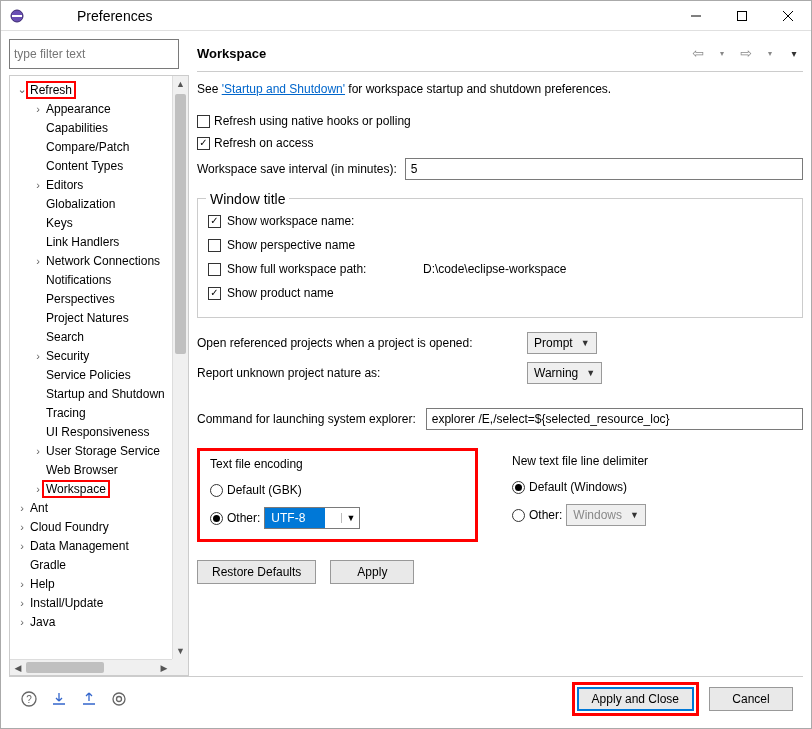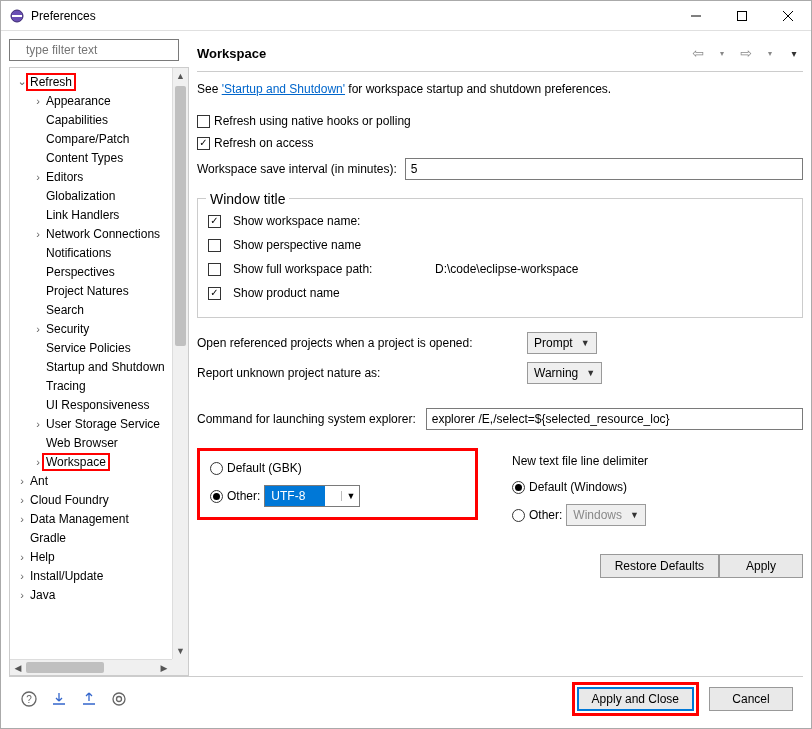--- a/index.html
+++ b/index.html
@@ -1,26 +1,26 @@
 <!DOCTYPE html>
 <html><head>
 <meta charset="utf-8">
 <style>
   * { box-sizing: border-box; }
   html, body { margin: 0; padding: 0; font-family: "Segoe UI", Tahoma, sans-serif; font-size: 12px; color: #000; background: #fff; }
   .window { width: 812px; height: 729px; border: 1px solid #aaa; display: flex; flex-direction: column; position: relative; }
   .titlebar { height: 30px; display: flex; align-items: center; padding: 0 0 0 8px; border-bottom: 1px solid #e0e0e0; }
   .titlebar .icon { width: 16px; height: 16px; display: inline-flex; align-items: center; justify-content: center; margin-right: 6px; }
-  .titlebar .title { flex: 1; font-size: 12px; }
+  .titlebar .title { flex: 1; font-size: 14px; margin-left: 46px; }
   .titlebar .win-btns { display: flex; }
   .win-btn { width: 46px; height: 30px; display: flex; align-items: center; justify-content: center; }
   .body { flex: 1; display: flex; flex-direction: column; padding: 8px; overflow: hidden; }
   .main-split { flex: 1; display: flex; gap: 8px; overflow: hidden; }
   .left-pane { width: 180px; display: flex; flex-direction: column; }
-  .filter-input { width: 170px; height: 22px; border: 1px solid #7a7a7a; padding: 2px 16px; font-family: inherit; font-size: 12px; color: #3b82f6; }
+  .filter-input { width: 170px; height: 30px; border: 1px solid #7a7a7a; padding: 2px 4px; font-family: inherit; font-size: 12px; color: #3b82f6; }
   .tree-container { flex: 1; border: 1px solid #ccc; margin-top: 6px; position: relative; overflow: hidden; }
   .tree-scroll { position: absolute; inset: 0 16px 16px 0; overflow: hidden; }
   .vscrollbar { position: absolute; right: 0; top: 0; bottom: 16px; width: 16px; background: #f0f0f0; border-left: 1px solid #ddd; }
   .vscrollbar .up, .vscrollbar .down { height: 16px; display: flex; align-items: center; justify-content: center; color: #555; font-size: 9px;}
   .vscrollbar .thumb { position: absolute; top: 18px; left: 2px; right: 2px; height: 260px; background: #c0c0c0; border-radius: 2px;}
   .hscrollbar { position: absolute; left: 0; right: 16px; bottom: 0; height: 16px; background: #f0f0f0; border-top: 1px solid #ddd; display: flex; align-items: center;}
   .hscrollbar .lft, .hscrollbar .rgt { width: 16px; display: flex; align-items: center; justify-content: center; color: #555; font-size: 9px;}
   .hscrollbar .track { flex: 1; position: relative; height: 100%;}
   .hscrollbar .thumb { position: absolute; left: 0; top: 2px; bottom: 2px; width: 60%; background: #c0c0c0; border-radius: 2px;}
   .corner { position: absolute; right: 0; bottom: 0; width: 16px; height: 16px; background: #f0f0f0;}
@@ -41,38 +41,38 @@
   .content { flex: 1; overflow: hidden; position: relative; }
   .see-line { margin-bottom: 14px; }
   .see-line a { color: #0066cc; text-decoration: underline; }
   .cb-row { display: flex; align-items: center; height: 22px; gap: 4px;}
   .cb { width: 13px; height: 13px; border: 1px solid #333; display: inline-flex; align-items: center; justify-content: center; font-size: 10px; line-height: 1;}
   .cb.checked::after { content: "✓"; color: #000;}
   .field-row { display: flex; align-items: center; gap: 8px; margin-top: 4px;}
   .txtfield { height: 22px; border: 1px solid #7a7a7a; padding: 2px 5px; font-family: inherit; font-size: 12px; background: #fff;}
   .group { border: 1px solid #ccc; padding: 10px 10px 12px 10px; margin-top: 18px; position: relative; }
   .group-title { position: absolute; top: -8px; left: 8px; background: #fff; padding: 0 4px; font-size: 14px; }
-  .g-row { display: flex; align-items: center; height: 24px; gap: 12px;}
+  .g-row { display: flex; align-items: center; height: 24px; gap: 6px;}
   .g-row .lab { width: 190px; }
   .g-row .val { color: #000000; }
   .selectbox { border: 1px solid #9a9a9a; background: #efefef; height: 22px; display: inline-flex; align-items: center; padding: 0 6px; gap: 8px; }
   .selectbox .arrow { color: #333; font-size: 9px;}
   .combo { border: 1px solid #7a7a7a; height: 22px; display: inline-flex; align-items: center; gap: 16px;}
   .combo .ctext { padding: 0 6px; background: #0078d7; color: #fff; height: 100%; display: flex; align-items: center; min-width: 60px;}
   .combo .carrow { width: 18px; display: flex; align-items: center; justify-content: center; font-size: 9px; border-left: 1px solid #bbb;}
   .radio { width: 13px; height: 13px; border: 1px solid #333; border-radius: 50%; display: inline-flex; align-items: center; justify-content: center;}
   .radio.checked::after { content: ""; width: 7px; height: 7px; background: #000; border-radius: 50%;}
   .row { display: flex; align-items: center; gap: 10px; margin-top: 14px;}
   .row .lab2 { width: 320px;}
   .btn { border: 1px solid #999; background: #e9e9e9; height: 24px; padding: 0 14px; display: inline-flex; align-items: center; justify-content: center; cursor: default;}
   .btn.primary { border: 1px solid #0078d7; outline: 1px solid #0078d7; outline-offset: -2px;}
   .hl-box-red { border: 3px solid #ff0000; padding: 6px 10px 10px 10px; position: relative;}
   .encoding-row { display: flex; gap: 24px; margin-top: 18px;}
   .enc-group { flex: 1; }
-  .footer-row { display: flex; justify-content: flex-end; gap: 0; margin-top: 18px;}
+  .footer-row { display: flex; gap: 14px; margin-top: 18px;}
   .bottom-bar { height: 44px; border-top: 1px solid #ccc; display: flex; align-items: center; padding: 0 10px; gap: 10px;}
   .bottom-bar .spacer { flex: 1;}
   .bottom-icons { display: flex; gap: 10px; color: #555;}
   .bottom-icons .bi { width: 20px; height: 20px; display: flex; align-items: center; justify-content: center;}
   .wide-input { flex: 1;}
   .disabled { color: #888;}
   svg { display: block; }
 </style>
 </head>
 <body>
@@ -138,20 +138,24 @@
               <div class="tree-item ind1">
                   <span class="exp">›</span>
                   <span class="tree-label">Editors</span>
                 </div>
               <div class="tree-item ind1">
                   <span class="exp blank">·</span>
                   <span class="tree-label">Globalization</span>
                 </div>
               <div class="tree-item ind1">
                   <span class="exp blank">·</span>
+                  <span class="tree-label">Keys</span>
+                </div>
+              <div class="tree-item ind1">
+                  <span class="exp blank">·</span>
                   <span class="tree-label">Link Handlers</span>
                 </div>
               <div class="tree-item ind1">
                   <span class="exp">›</span>
                   <span class="tree-label">Network Connections</span>
                 </div>
               <div class="tree-item ind1">
                   <span class="exp blank">·</span>
                   <span class="tree-label">Notifications</span>
                 </div>
@@ -315,20 +319,21 @@
           </div>
 
           <div class="row" style="margin-top:24px">
             <span>Command for launching system explorer:</span>
             <input class="txtfield wide-input" value="explorer /E,/select=${selected_resource_loc}" style="">
           </div>
 
           <div class="encoding-row">
             <div class="enc-group">
               <div class="hl-box-red">
+                <div style="margin-bottom:8px">Text file encoding</div>
                 <div class="cb-row">
                   <span class="radio"></span>
                   <span>Default (GBK)</span>
                 </div>
                 <div class="cb-row" style="margin-top:6px">
                   <span class="radio checked"></span>
                   <span>Other:</span>
                   <span class="combo">
                     <span class="ctext">UTF-8</span>
                     <span class="carrow">▼</span>

